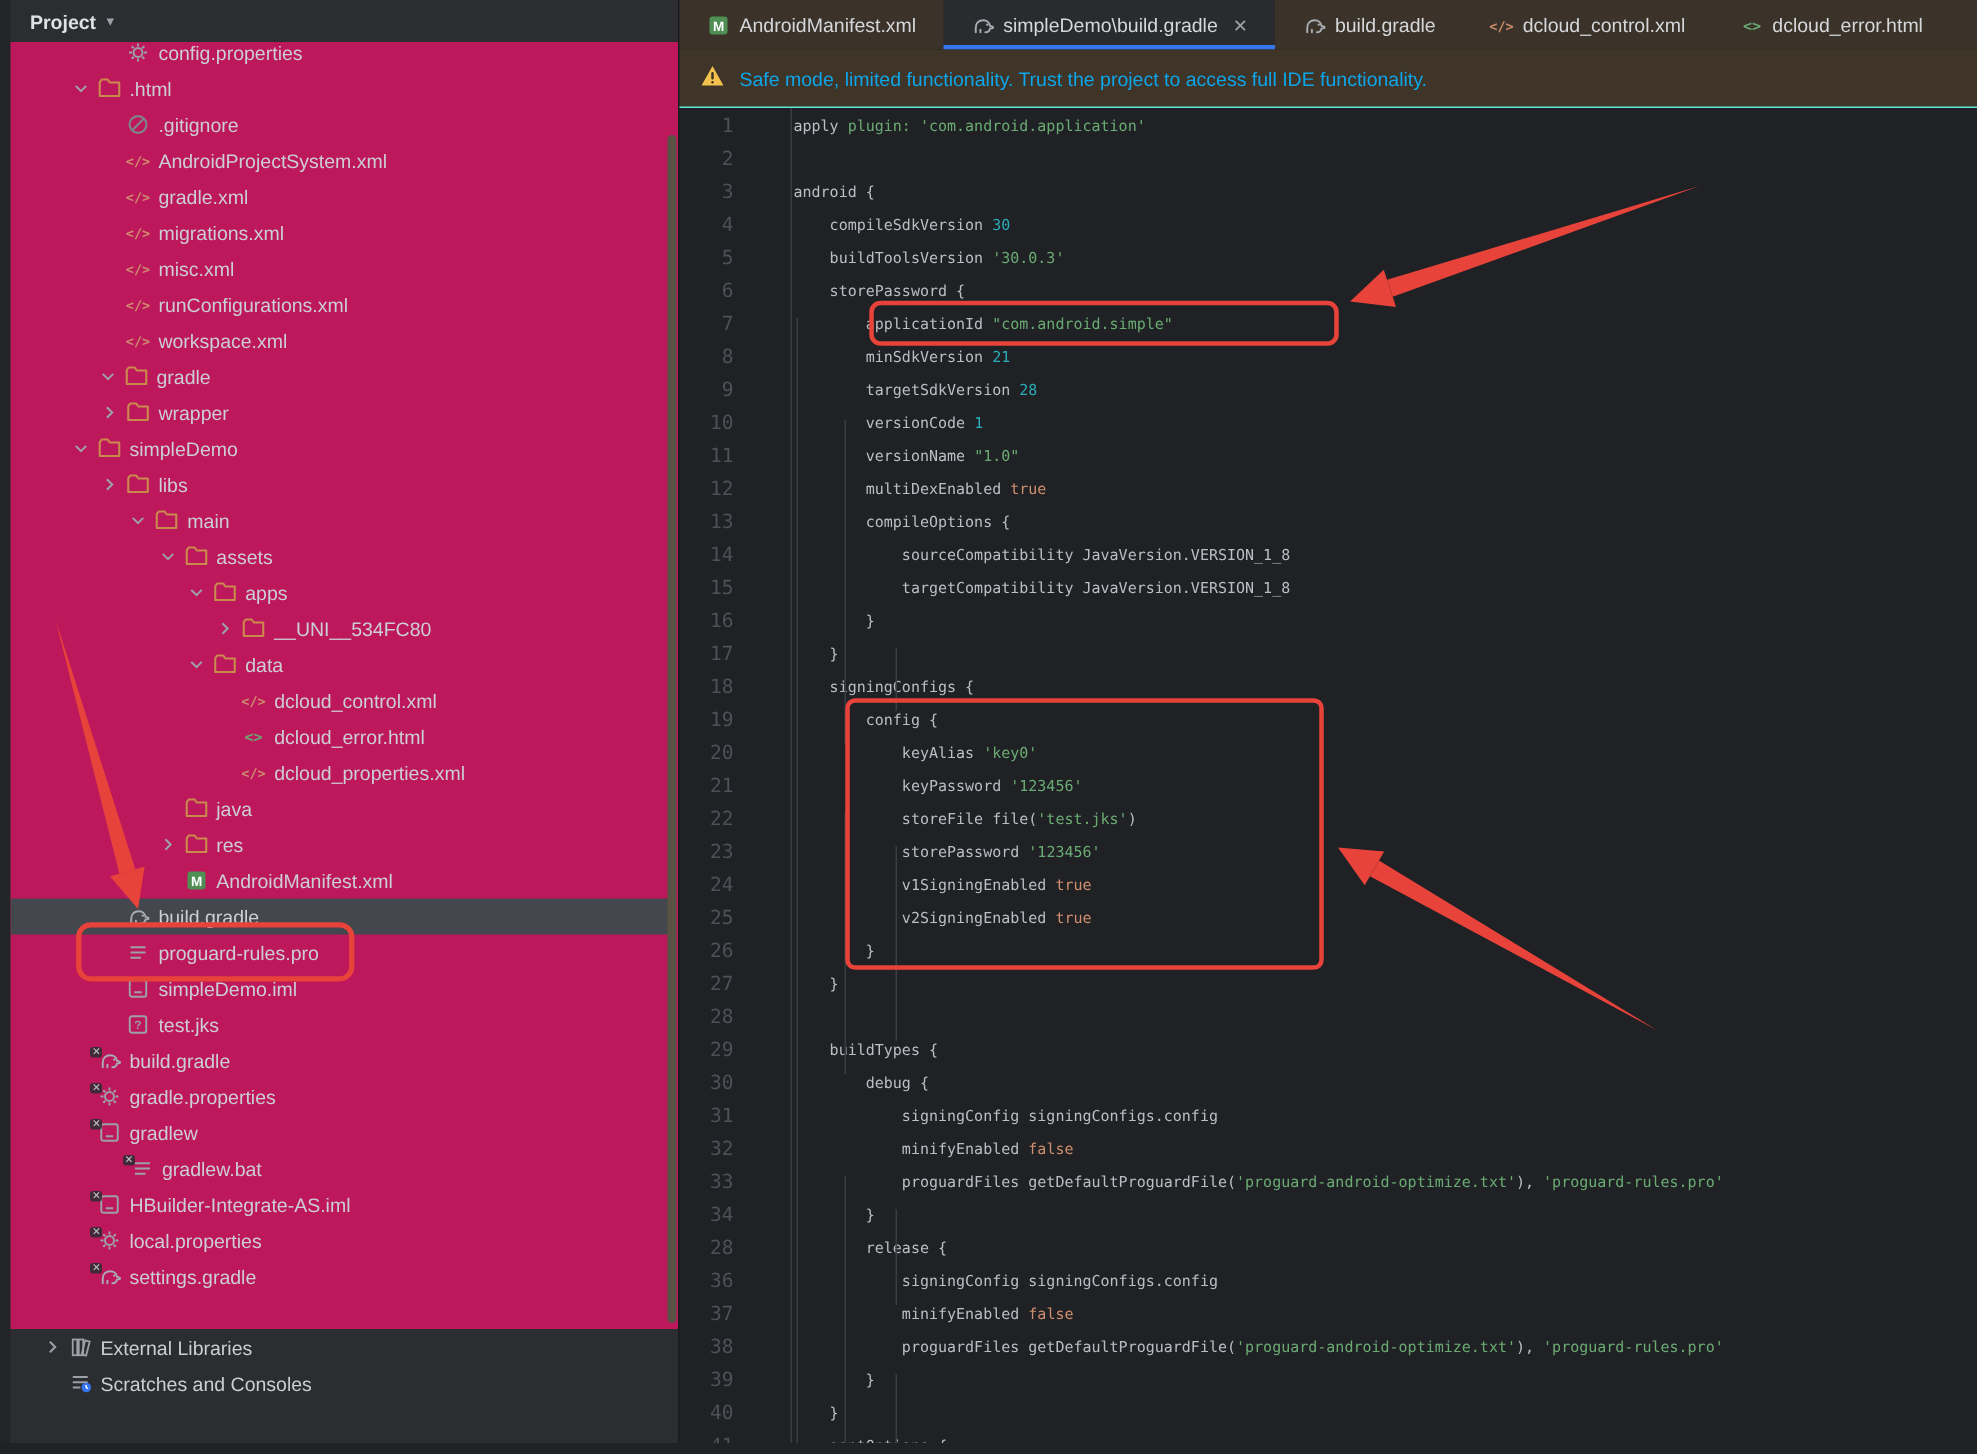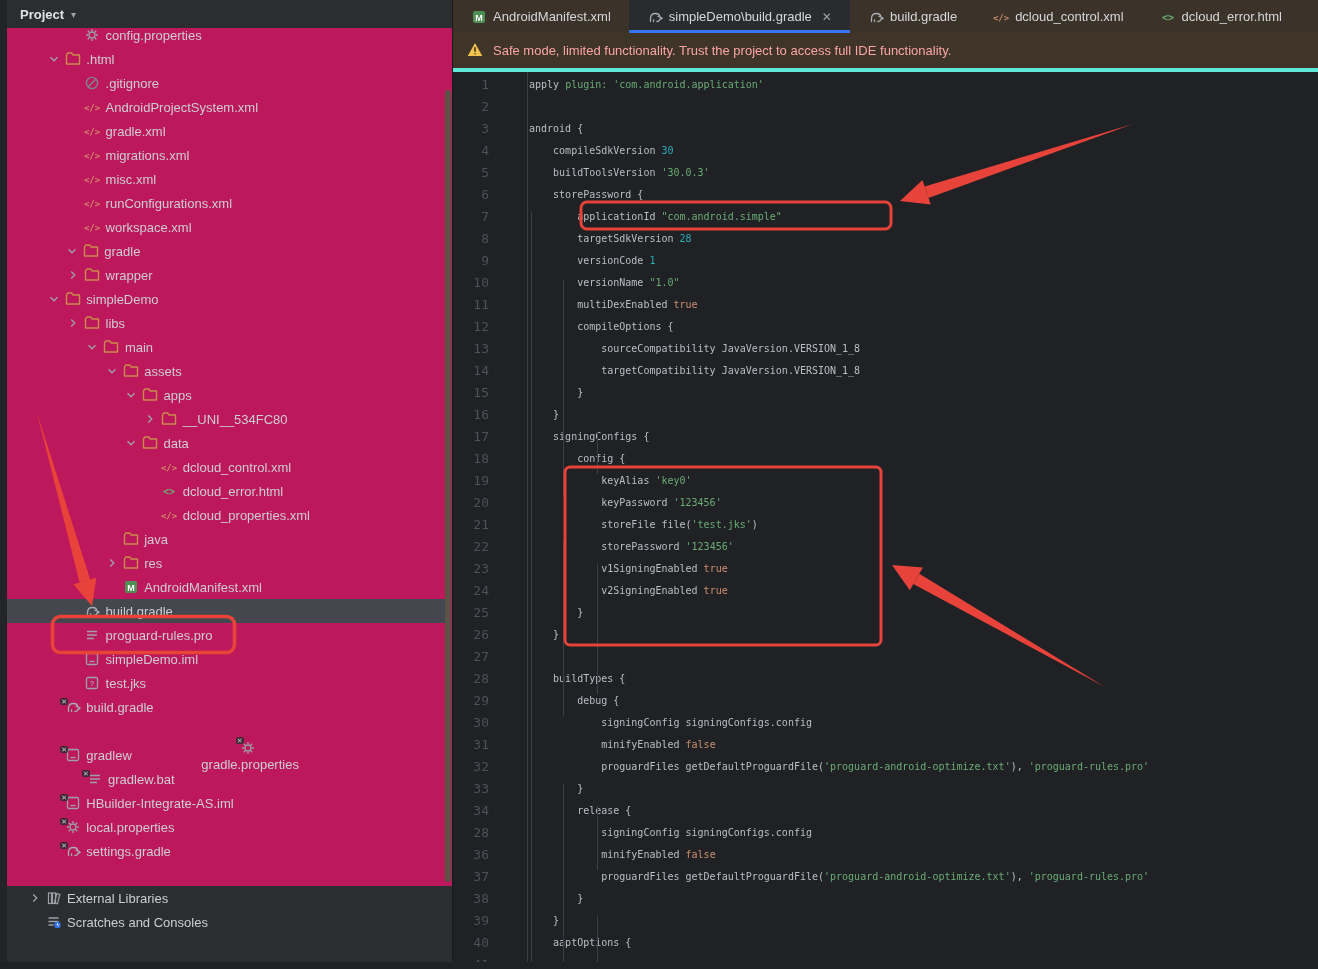--- a/index.html
+++ b/index.html
@@ -35,21 +35,21 @@
   #editor-zone{position:absolute;left:453px;top:0;width:865px;height:969px;}
   #tabbar{position:absolute;left:0;top:0;width:100%;height:33px;background:#3b3329;display:flex;}
   .tab{display:flex;align-items:center;gap:6px;padding:0 18px;font-size:13px;color:#d5d7db;
     position:relative;height:33px;box-sizing:border-box;}
   .tab.active{background:#2a2b2e;}
   .tab.active::after{content:"";position:absolute;left:0;right:0;bottom:0;height:3px;background:#3674f0;}
   .tab .close{color:#9da0a6;font-size:12px;margin-left:4px;}
 
   #banner{position:absolute;left:0;top:33px;width:100%;height:39px;background:#3e3428;
     display:flex;align-items:center;gap:10px;padding-left:14px;box-sizing:border-box;
-    border-bottom:4px solid #5eead4;font-size:13px;color:#fca5a5;}
+    border-bottom:1px solid #5eead4;font-size:13px;color:#0ea5e9;}
 
   #editor{position:absolute;left:0;top:72px;width:100%;height:890px;background:#1f2125;overflow:hidden;}
   #gutter{position:absolute;left:0;top:0;width:75px;height:100%;border-right:1px solid #393c40;box-sizing:border-box;}
   .gut-line{height:22px;line-height:22px;text-align:right;padding-right:38px;
     font-family:"DejaVu Sans Mono",monospace;font-size:13px;color:#4e5157;}
   #code{position:absolute;left:76px;top:0;right:0;height:100%;overflow:hidden;}
   .code-line{height:22px;line-height:22px;white-space:pre;
     font-family:"DejaVu Sans Mono",monospace;font-size:10px;color:#bcbec4;}
   #gutter .pad,#code .pad{height:2px;}
   .seg-p{color:#bcbec4;} .seg-s{color:#6aab73;} .seg-n{color:#2aacb8;} .seg-k{color:#cf8e6d;}
@@ -391,21 +391,21 @@
             <span class="cell-icon">
               <svg width="16" height="16" viewBox="0 0 16 16">
                 <path d="M3.5 12.5 V9.5 C3.5 6.5 5.6 4.5 8.5 4.5 C11 4.5 12.8 6.2 13 8.2 L14.7 8.8 C15.2 9 15.2 9.6 14.7 9.75 L13 10.1 C12.6 11.6 11.4 12.5 9.9 12.5" fill="none" stroke="#a8adb4" stroke-width="1.3" stroke-linecap="round"></path>
                 <path d="M6.6 12.5 V10.8" stroke="#a8adb4" stroke-width="1.3" stroke-linecap="round"></path>
                 <circle cx="11.2" cy="7.4" r="0.8" fill="#a8adb4"></circle>
               </svg>
               <span class="badge-x">✕</span>
             </span>
             <span class="lbl">build.gradle</span>
           </div>
-          <div class="row" style="padding-left: 37.3px; flex-direction: column;">
+          <div class="row" style="padding-left: 37.3px;">
             <span class="cell-chev"></span>
             <span class="cell-icon">
               <svg width="16" height="16" viewBox="0 0 16 16">
                 <circle cx="8" cy="8" r="3" fill="none" stroke="#9da0a6" stroke-width="1.3"></circle>
                 <g stroke="#9da0a6" stroke-width="1.3">
                   <line x1="8" y1="2" x2="8" y2="4"></line>
                   <line x1="8" y1="12" x2="8" y2="14"></line>
                   <line x1="2" y1="8" x2="4" y2="8"></line>
                   <line x1="12" y1="8" x2="14" y2="8"></line>
                   <line x1="3.8" y1="3.8" x2="5.2" y2="5.2"></line>
@@ -625,20 +625,21 @@
         </div>
       <div id="code">
           <div class="pad"></div>
           <div class="code-line"><span class="seg-p">apply </span><span class="seg-s">plugin: 'com.android.application'</span></div>
           <div class="code-line">&nbsp;</div>
           <div class="code-line"><span class="seg-p">android {</span></div>
           <div class="code-line"><span class="seg-p">    compileSdkVersion </span><span class="seg-n">30</span></div>
           <div class="code-line"><span class="seg-p">    buildToolsVersion </span><span class="seg-s">'30.0.3'</span></div>
           <div class="code-line"><span class="seg-p">    storePassword {</span></div>
           <div class="code-line"><span class="seg-p">        applicationId </span><span class="seg-s">"com.android.simple"</span></div>
+          <div class="code-line"><span class="seg-p">        minSdkVersion </span><span class="seg-n">21</span></div>
           <div class="code-line"><span class="seg-p">        targetSdkVersion </span><span class="seg-n">28</span></div>
           <div class="code-line"><span class="seg-p">        versionCode </span><span class="seg-n">1</span></div>
           <div class="code-line"><span class="seg-p">        versionName </span><span class="seg-s">"1.0"</span></div>
           <div class="code-line"><span class="seg-p">        multiDexEnabled </span><span class="seg-k">true</span></div>
           <div class="code-line"><span class="seg-p">        compileOptions {</span></div>
           <div class="code-line"><span class="seg-p">            sourceCompatibility JavaVersion.VERSION_1_8</span></div>
           <div class="code-line"><span class="seg-p">            targetCompatibility JavaVersion.VERSION_1_8</span></div>
           <div class="code-line"><span class="seg-p">        }</span></div>
           <div class="code-line"><span class="seg-p">    }</span></div>
           <div class="code-line"><span class="seg-p">    signingConfigs {</span></div>

